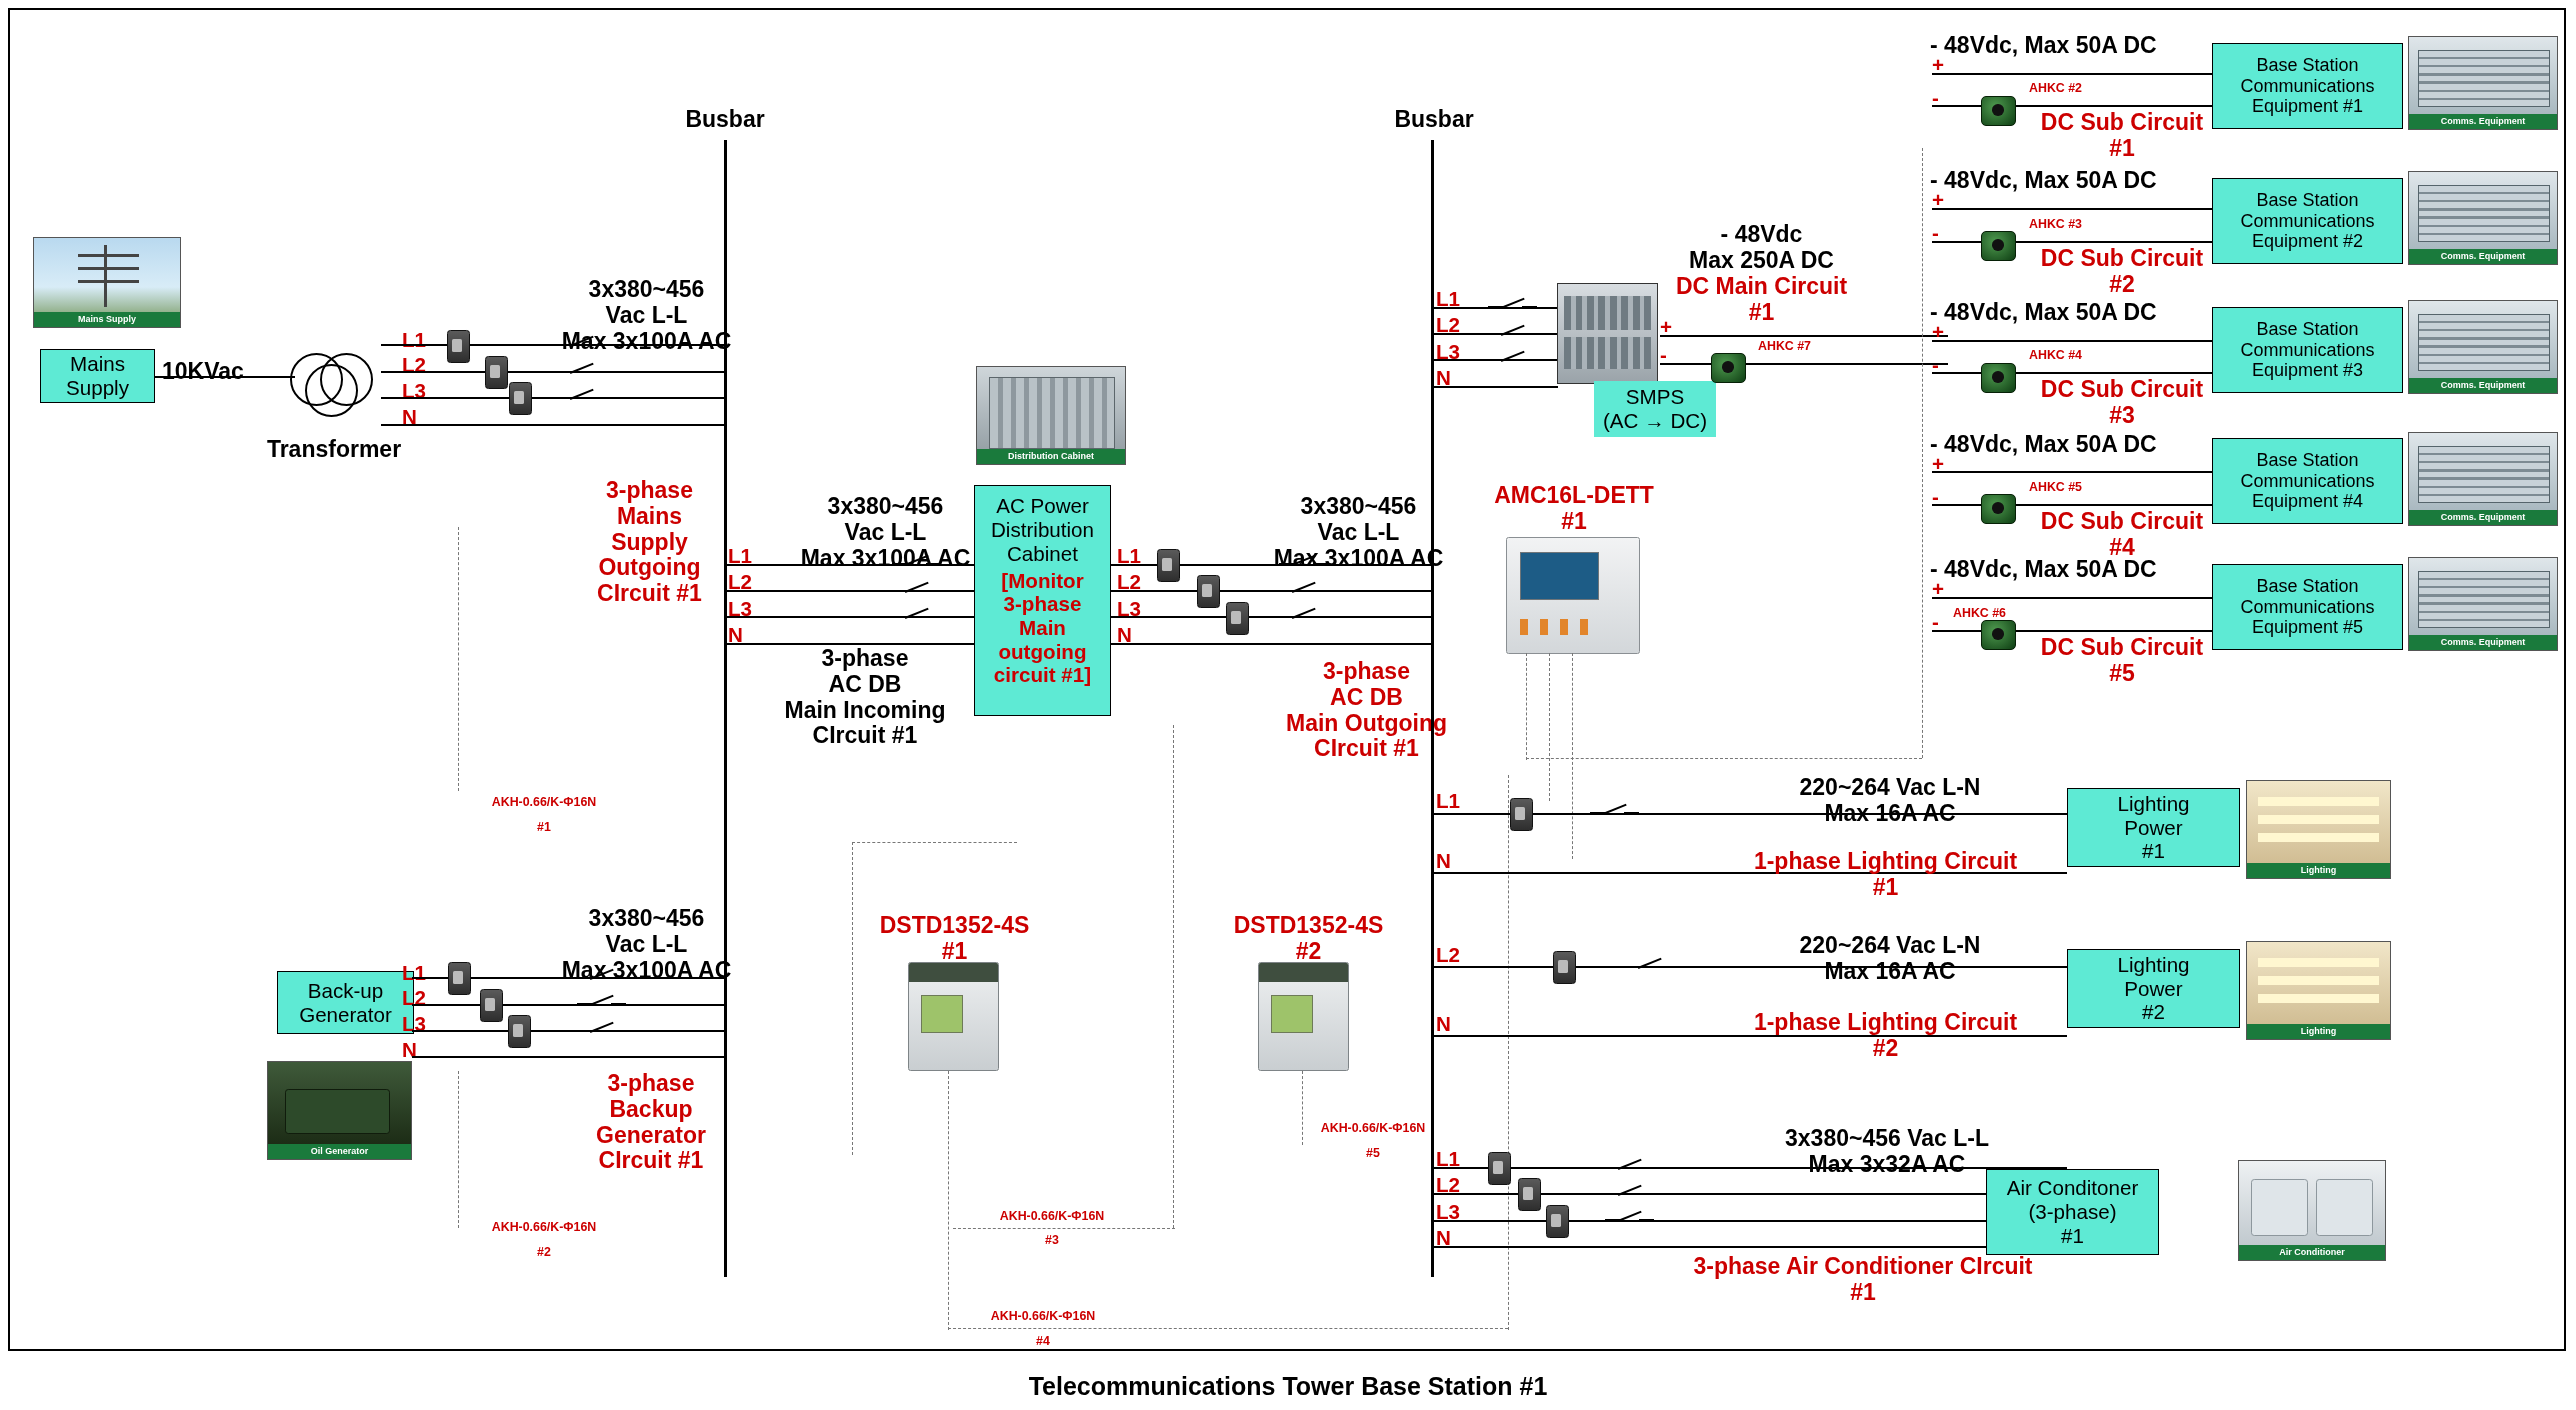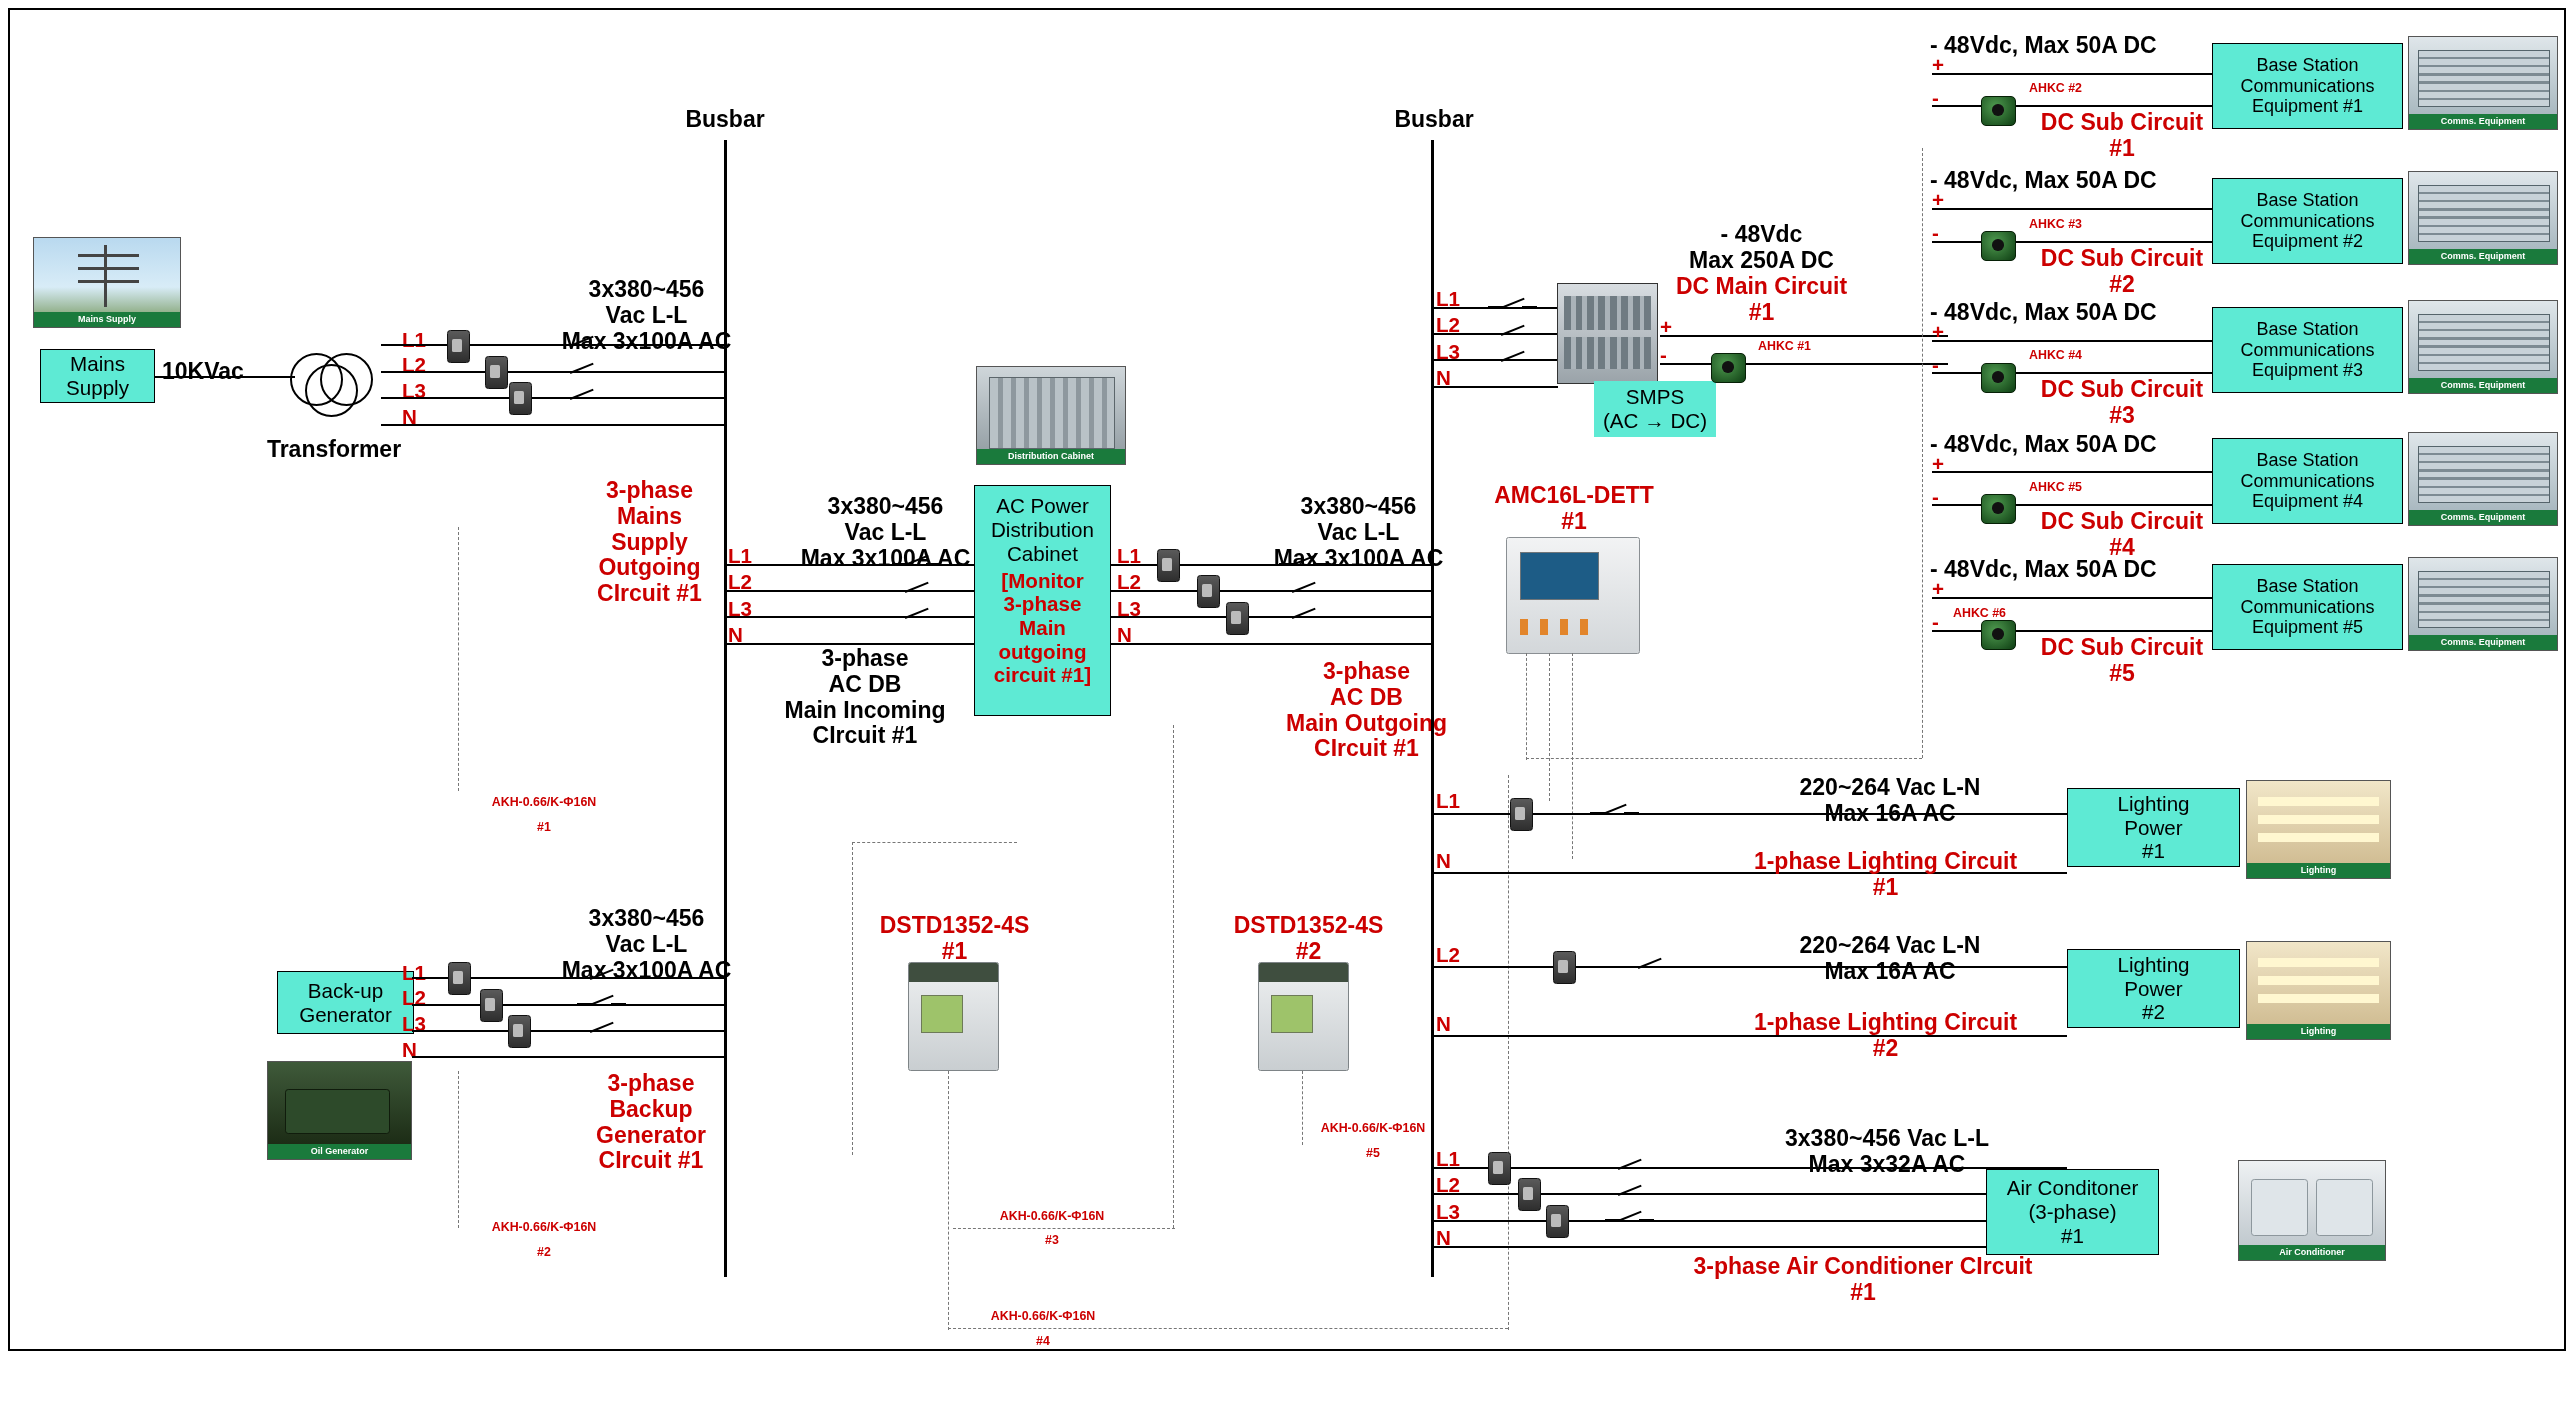--- a/index.html
+++ b/index.html
@@ -296,21 +296,21 @@
   <div class="lbl blk" style="left:1671px;top:222px;width:181px;">- 48Vdc
 Max 250A DC</div>
   <div class="lbl red" style="left:1671px;top:274px;width:181px;">DC Main Circuit
 #1</div>
 
   <div class="phase" style="left:1660px;top:315px;">+</div>
   <div class="phase" style="left:1660px;top:343px;">-</div>
   <div class="wire wh" style="left:1660px;top:335px;width:288px;"></div>
   <div class="wire wh" style="left:1660px;top:363px;width:288px;"></div>
   <div class="ctg" style="left:1711px;top:353px;"></div>
-  <div class="lbl red tiny" style="left:1731px;top:340px;width:107px;">AHKC #1</div>
+  <div class="lbl red tiny" style="left:1731px;top:340px;width:107px;">AHKC #7</div>
 
   <div class="lbl red" style="left:1475px;top:483px;width:198px;">AMC16L-DETT</div>
   <div class="lbl red" style="left:1475px;top:509px;width:198px;">#1</div>
   <div class="meter" style="left:1506px;top:537px;width:132px;height:115px;">
     <div class="scr"></div>
       <div class="btns"></div>
   </div>
   <div class="dashv" style="left:1526px;top:653px;height:107px;"></div>
   <div class="dashv" style="left:1549px;top:653px;height:148px;"></div>
   <div class="dashv" style="left:1572px;top:653px;height:206px;"></div>
@@ -459,14 +459,15 @@
 Max 3x32A AC</div>
   <div class="lbl red" style="left:1665px;top:1254px;width:396px;">3-phase Air Conditioner CIrcuit
 #1</div>
   <div class="box" style="left:1986px;top:1169px;width:173px;height:86px;">Air Conditoner
 (3-phase)
 #1</div>
   <div class="photo ph-ac" style="left:2238px;top:1160px;width:148px;height:101px;">
     <div class="cap">Air Conditioner</div>
   </div>
 
+  <div class="title">Telecommunications Tower Base Station #1</div>
 </div>
 
 
 </body></html>

